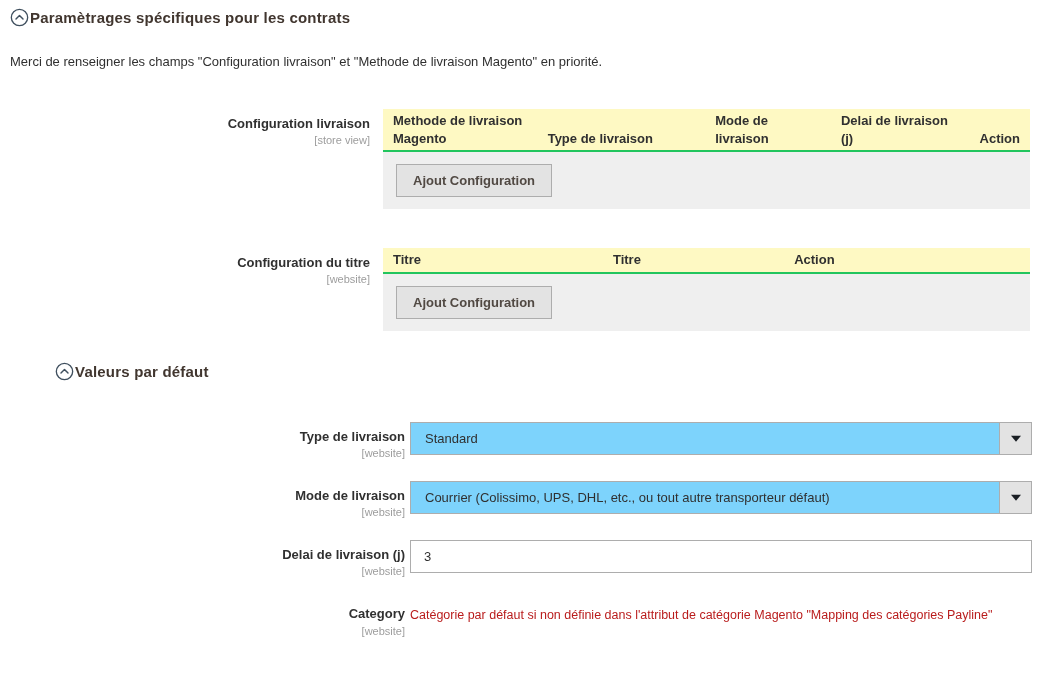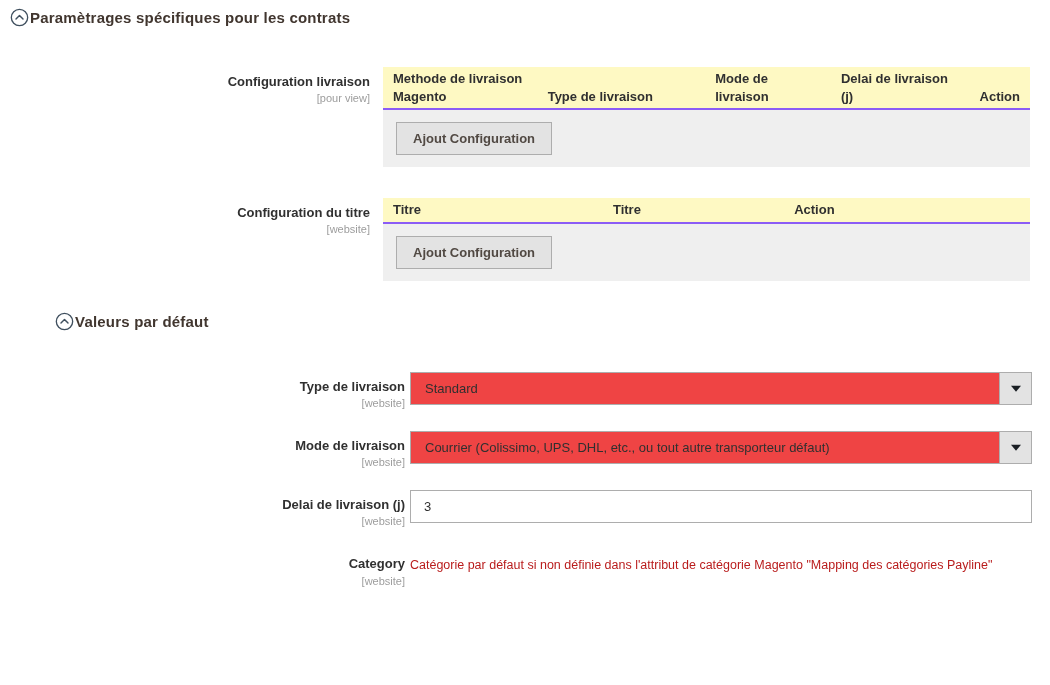--- a/index.html
+++ b/index.html
@@ -31,21 +31,21 @@
 
   .comment {
     margin: 27px 0 0 10px;
     font-size: 13px;
     color: #303030;
   }
 
   
   .cfg-rows { margin-top: 37px; }
   .cfg-row { display: flex; align-items: flex-start; margin-top: 40px; }
-  .cfg-row + .cfg-row { margin-top: 31px; }
+  .cfg-row + .cfg-row { margin-top: 39px; }
   .cfg-label {
     width: 370px;
     text-align: right;
     padding-top: 7px;
     flex: none;
   }
   .lbl { font-size: 13px; font-weight: bold; color: #303030; display: block; line-height: 1.25; }
   .scope { font-size: 11px; color: #9d9d9d; display: block; margin-top: 2px; }
 
   .cfg-table-wrap { margin-left: 13px; width: 647px; flex: none; }
@@ -55,21 +55,21 @@
     text-align: left;
     vertical-align: bottom;
     padding: 3px 10px;
     font-size: 13px;
     font-weight: bold;
     color: #303030;
     line-height: 1.35;
   }
   table.cfg-table td.body-cell {
     background: #efefef;
-    border-top: 2px solid #8b5cf6;
+    border-top: 2px solid #22c55e;
     padding: 12px 13px;
   }
 
   .btn {
     display: inline-block;
     background: #e3e3e3;
     border: 1px solid #adadad;
     color: #514943;
     font-family: inherit;
     font-size: 13px;
@@ -81,21 +81,21 @@
   
   .val-rows { margin-top: 41px; }
   .val-row { display: flex; align-items: flex-start; margin-bottom: 22px; }
   .val-label { width: 405px; text-align: right; padding-top: 7px; flex: none; }
   .val-control { margin-left: 5px; width: 622px; flex: none; }
 
   .select {
     display: flex;
     height: 33px;
     border: 1px solid #adadad;
-    background: #ef4444;
+    background: #7dd3fc;
     cursor: pointer;
   }
   .sel-val {
     flex: 1;
     font-size: 13px;
     line-height: 31px;
     padding: 0 14px;
     white-space: nowrap;
     overflow: hidden;
     color: #303030;
@@ -143,27 +143,28 @@
   <div id="section1-header" class="section-header">
     <span>
       <svg width="19" height="19" viewBox="0 0 20 20">
         <circle cx="10" cy="10" r="8.6" fill="none" stroke="#3f4f5e" stroke-width="1.4"></circle>
         <polyline points="6.3,11.7 10,8 13.7,11.7" fill="none" stroke="#3f4f5e" stroke-width="1.5" stroke-linecap="round" stroke-linejoin="round"></polyline>
       </svg>
     </span>
     <span>Paramètrages spécifiques pour les contrats</span>
   </div>
 
+  <div class="comment">Merci de renseigner les champs "Configuration livraison" et "Methode de livraison Magento" en priorité.</div>
 
   <div class="cfg-rows">
 
     <div class="cfg-row">
       <div class="cfg-label">
         <span class="lbl">Configuration livraison</span>
-        <span class="scope">[pour view]</span>
+        <span class="scope">[store view]</span>
       </div>
       <div class="cfg-table-wrap">
         <table class="cfg-table">
           <colgroup>
             <col style="width:24%">
               <col style="width:26%">
               <col style="width:19.5%">
               <col style="width:21.5%">
               <col style="width:9%">
           </colgroup>

